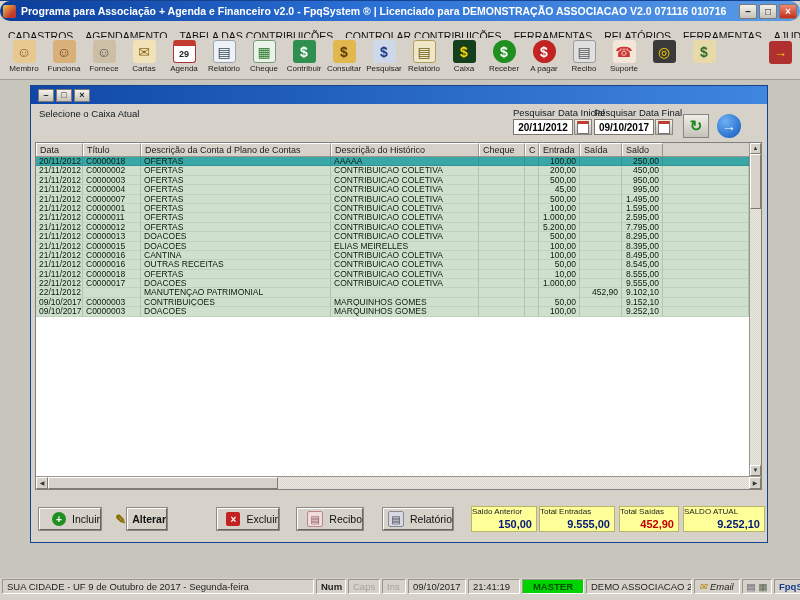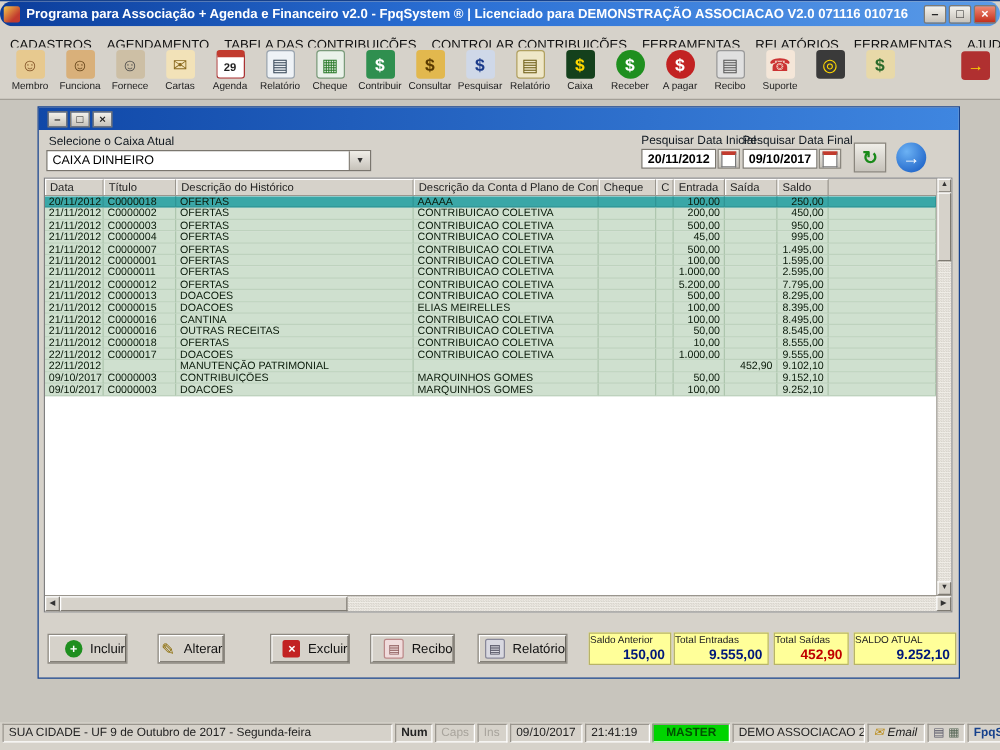--- a/index.html
+++ b/index.html
@@ -281,24 +281,20 @@
   <div class="mdi" data-name="mdi-area"></div>
 
   <div class="mwin" data-name="movement-window">
     <div class="mwin-titlebar" data-name="movement-titlebar">
       <span class="mwinbtn" data-name="movement-minimize-button">–</span>
       <span class="mwinbtn" data-name="movement-maximize-button">□</span>
       <span class="mwinbtn" data-name="movement-close-button">×</span>
     </div>
 
     <span class="flabel" style="left:8px;top:22px;" data-name="caixa-label">Selecione o Caixa Atual</span>
-    <div class="combo" data-name="caixa-select">
-      <span class="combo-text" data-name="caixa-selected-value">CAIXA DINHEIRO</span>
-      <span class="combo-arrow" data-name="chevron-down-icon">▼</span>
-    </div>
 
     <span class="flabel" style="left:482px;top:21px;" data-name="date-start-label">Pesquisar Data Inicial</span>
     <span class="datebox" style="left:482px;top:33px;" data-name="date-start-field">20/11/2012</span>
     <span class="calbtn" style="left:543px;top:33px;" data-name="date-start-calendar-button">
         <span data-name="mini-calendar-icon"></span>
       </span>
 
     <span class="flabel" style="left:563px;top:21px;" data-name="date-end-label">Pesquisar Data Final</span>
     <span class="datebox" style="left:563px;top:33px;" data-name="date-end-field">09/10/2017</span>
     <span class="calbtn" style="left:624px;top:33px;" data-name="date-end-calendar-button">
@@ -314,23 +310,23 @@
 
     <div class="grid" data-name="movement-table">
       <div class="grid-main">
         <div class="grid-cols">
           <div class="grid-header" data-name="table-header">
 
               <span class="hc" data-name="table-header-cell">Data</span>
 
               <span class="hc" data-name="table-header-cell">Título</span>
 
+              <span class="hc" data-name="table-header-cell">Descrição da Conta d Plano de Contas</span>
+
               <span class="hc" data-name="table-header-cell">Descrição do Histórico</span>
-
-              <span class="hc" data-name="table-header-cell">Descrição da Conta d Plano de Contas</span>
 
               <span class="hc" data-name="table-header-cell">Cheque</span>
 
               <span class="hc" data-name="table-header-cell">C</span>
 
               <span class="hc" data-name="table-header-cell">Entrada</span>
 
               <span class="hc" data-name="table-header-cell">Saída</span>
 
               <span class="hc" data-name="table-header-cell">Saldo</span>
@@ -574,21 +570,21 @@
       </div>
     </div>
 
     <div data-name="action-buttons" id="actions-host">
 
         <div class="abtn" data-name="action-button" style="left: 8px; width: 62px;">
           <span class="a-ico" data-name="incluir-icon"></span>
           <span>Incluir</span>
         </div>
 
-        <div class="abtn" data-name="action-button" style="left: 96px; width: 52px;">
+        <div class="abtn" data-name="action-button" style="left: 96px; width: 40px; font-weight: bold;">
           <span class="a-ico" data-name="alterar-icon"></span>
           <span>Alterar</span>
         </div>
 
         <div class="abtn" data-name="action-button" style="left: 186px; width: 62px;">
           <span class="a-ico" data-name="excluir-icon"></span>
           <span>Excluir</span>
         </div>
 
         <div class="abtn" data-name="action-button" style="left: 266px; width: 66px;">

